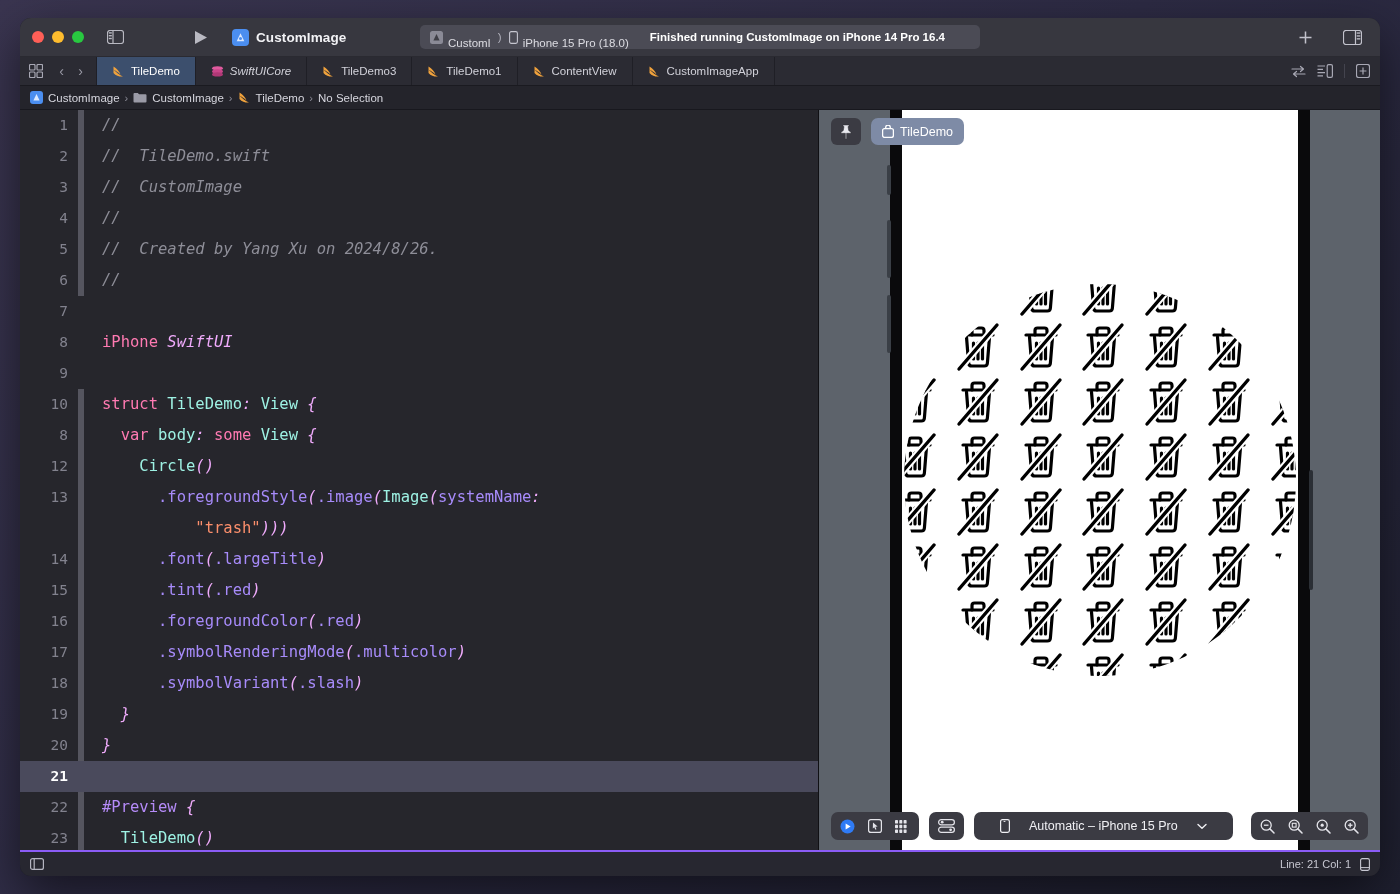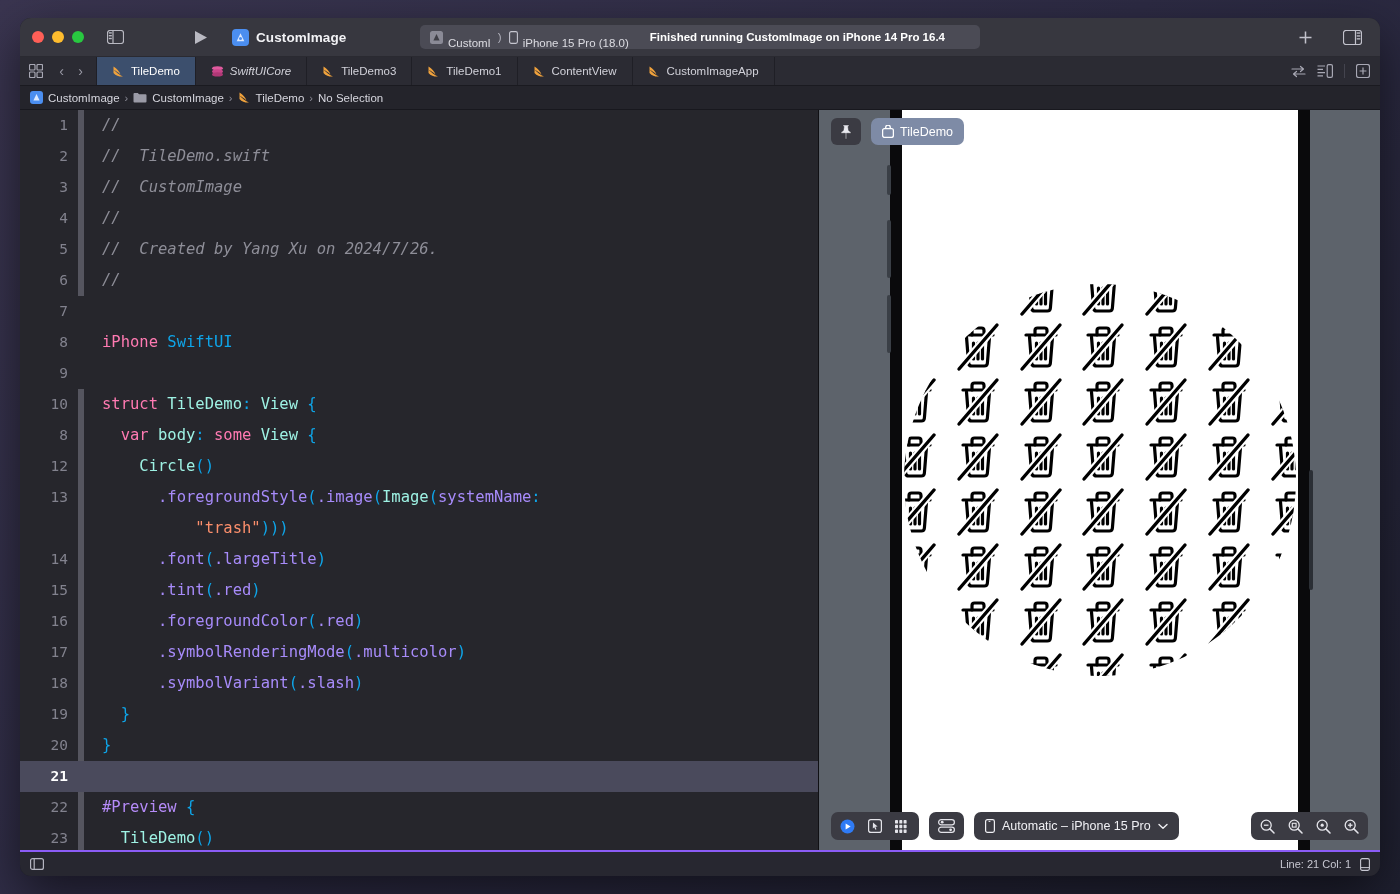--- a/index.html
+++ b/index.html
@@ -179,21 +179,21 @@
     font-size: 15.5px;
     line-height: 31px;
     color: #e8e8ee;
     white-space: pre;
   }
   .cmt { color: #8e8e98; font-style: italic; }
   .kw  { color: #ff7ab2; }
   .typ { color: #9ef2e4; }
   .mth { color: #a78bfa; }
   .str { color: #fc8f6c; }
-  .pln { color: #0ea5e9; }
+  .pln { color: #f0abfc; font-style: italic; }
   .mac { color: #b58bf8; }
 
   
   .canvas {
     flex: 1; background: #5d636b;
     position: relative; overflow: hidden;
     border-left: 1px solid #101014;
   }
   .canvas-pin {
     position: absolute; left: 12px; top: 8px;
@@ -270,25 +270,25 @@
     height: 28px;
     background: #3b3b43;
     border-radius: 7px;
     padding: 0 9px;
     gap: 13px;
     color: #e4e4ea;
     pointer-events: auto;
   }
   .cb-group.spaced { margin-left: 10px; }
   .device-select {
-    display: flex; align-items: center; gap: 7px;
+    display: flex; align-items: center; gap: 19px;
     height: 28px;
     background: #3b3b43;
     border-radius: 7px;
-    padding: 0 11px;
+    padding: 0 26px;
     margin-left: 10px;
     color: #f0f0f4; font-size: 12.5px;
     pointer-events: auto;
   }
   .cb-right { margin-left: auto; }
 
   
   .statusbar {
     height: 26px; flex: 0 0 26px;
     background: #272730;
@@ -530,21 +530,21 @@
             <div class="code"><span class="cmt">//  CustomImage</span></div>
           </div>
           <div class="row">
             <div class="gutter">4</div>
             <div class="changebar on"></div>
             <div class="code"><span class="cmt">//</span></div>
           </div>
           <div class="row">
             <div class="gutter">5</div>
             <div class="changebar on"></div>
-            <div class="code"><span class="cmt">//  Created by Yang Xu on 2024/7/26.</span></div>
+            <div class="code"><span class="cmt">//  Created by Yang Xu on 2024/8/26.</span></div>
           </div>
           <div class="row">
             <div class="gutter">6</div>
             <div class="changebar on"></div>
             <div class="code"><span class="cmt">//</span></div>
           </div>
           <div class="row">
             <div class="gutter">7</div>
             <div class="changebar"></div>
             <div class="code">&nbsp;</div>

